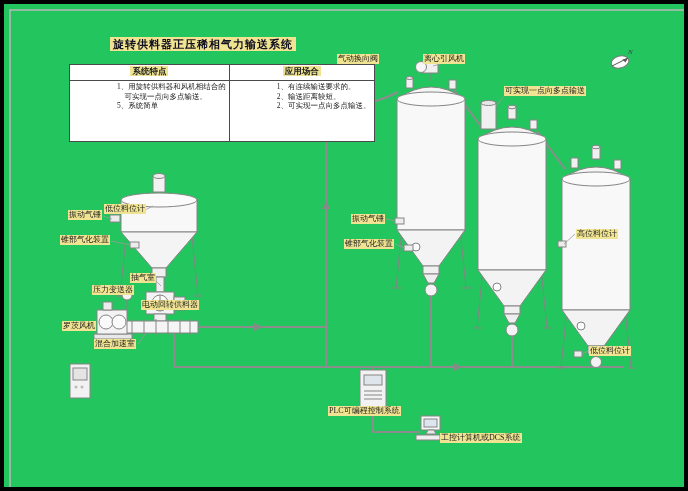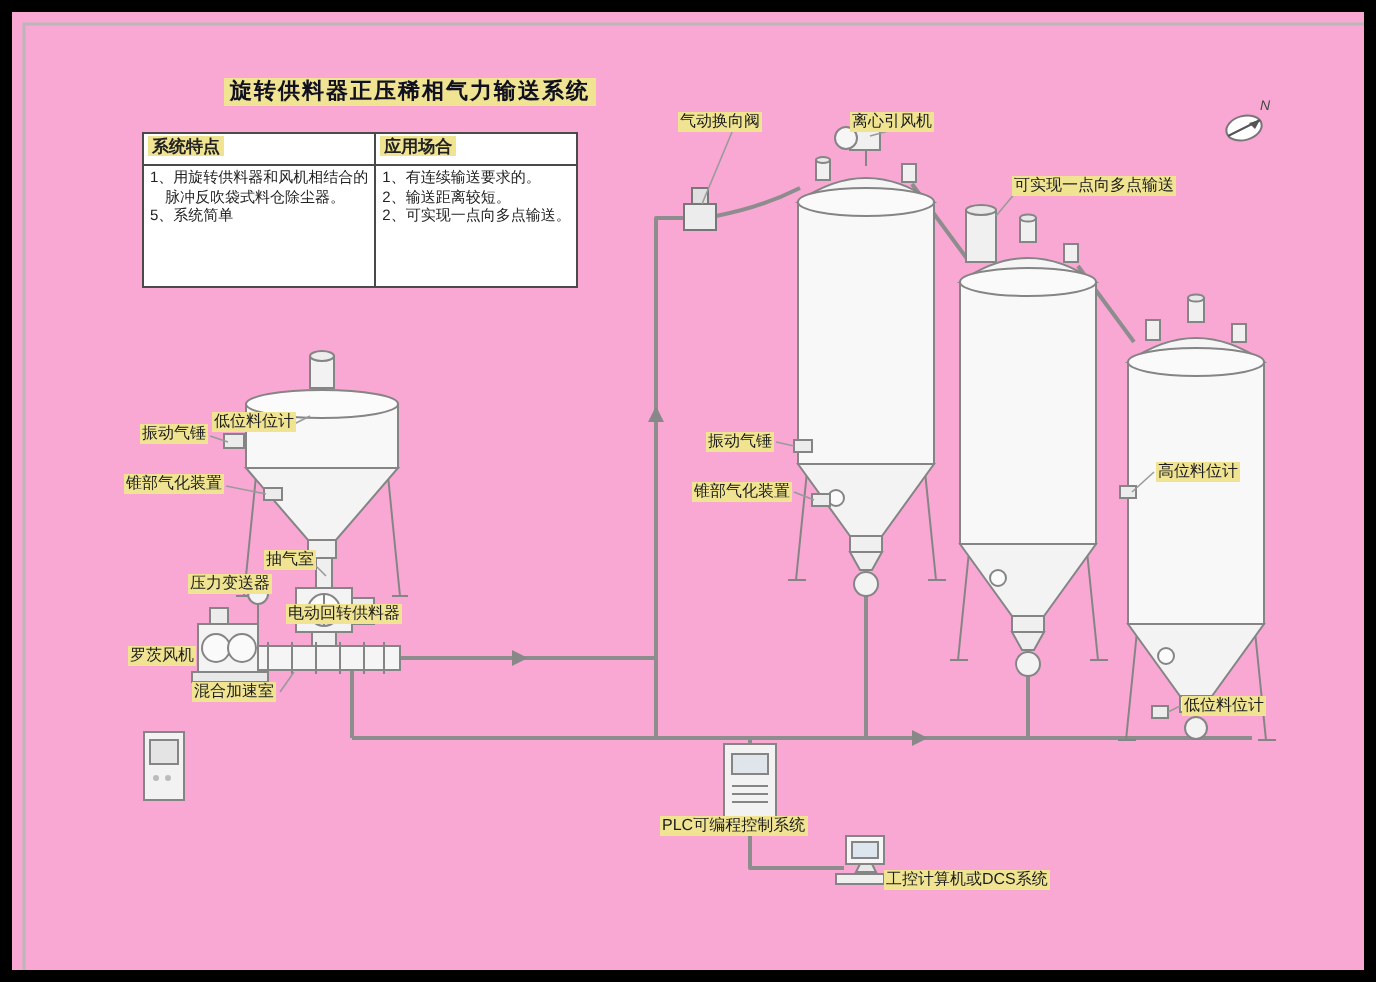--- a/index.html
+++ b/index.html
@@ -1,43 +1,43 @@
 <!DOCTYPE html>
 <html><head>
 <meta charset="utf-8">
 <style>
   html,body{margin:0;padding:0;background:#ffffff;}
   .page{
-    position:relative;width:688px;height:491px;background:#f9a8d4;
-    font-family:Liberation Sans, sans-serif;
-    border:6px solid #000000;box-sizing:border-box;overflow:hidden;
+    position:relative;width:688px;height:491px;background:#22c55e;
+    font-family:Liberation Serif, serif;
+    border:4px solid #000000;box-sizing:border-box;overflow:hidden;
   }
   svg{position:absolute;left:0;top:0;z-index:1;}
   .title{
     position:absolute;left:106px;top:33px;z-index:4;
     background:var(--highlight,#f0e493);color:#101020;
     font-size:11px;font-weight:bold;letter-spacing:1px;padding:0 3px;line-height:14px;
     white-space:nowrap;
   }
   .lbl{
     position:absolute;z-index:4;background:var(--highlight,#f0e493);
     color:#1c1c1c;font-size:8px;line-height:10px;padding:0 1px;white-space:nowrap;
   }
   .lbl.plain{background:transparent;font-style:italic;font-size:7px;color:#444;}
   .info-table{
     position:absolute;left:65px;top:60px;z-index:4;border-collapse:collapse;background:#fff;
   }
   .info-table th,.info-table td{
     border:1px solid #4a4a4a;width:92px;vertical-align:top;padding:1px 3px;
     font-size:7.5px;font-weight:normal;color:#222;text-align:left;
   }
-  .info-table th{height:13px;padding:1px 2px;}
+  .info-table th{text-align:center;height:13px;padding:1px 2px;}
   .info-table th .hl{background:var(--highlight,#f0e493);font-weight:bold;font-size:8.5px;padding:0 2px;}
   .info-table td{height:58px;}
-  .info-table td div{line-height:9.5px;white-space:nowrap;}
+  .info-table td div{line-height:9.5px;white-space:nowrap;margin-left:44px;}
 </style>
 </head>
 <body>
 
 <div class="page" style="--highlight: #f0e493; --line: #8d8d8d; --ink: #1c1c1c;">
 
   <svg width="688" height="491" viewBox="0 0 688 491">
 
     <rect x="6" y="6" width="676" height="479" fill="none" stroke="#b8b8b8" stroke-width="1.5"></rect>
 
@@ -235,21 +235,21 @@
       <th>
         <span class="hl">系统特点</span>
       </th>
       <th>
         <span class="hl">应用场合</span>
       </th>
     </tr>
     <tr>
       <td>
             <div>1、用旋转供料器和风机相结合的</div>
-            <div>　脉冲反吹袋式料仓除尘器。</div>
+            <div>　可实现一点向多点输送。</div>
             <div>5、系统简单</div>
           </td>
       <td>
             <div>1、有连续输送要求的。</div>
             <div>2、输送距离较短。</div>
             <div>2、可实现一点向多点输送。</div>
           </td>
     </tr>
   </tbody>
     </table>

